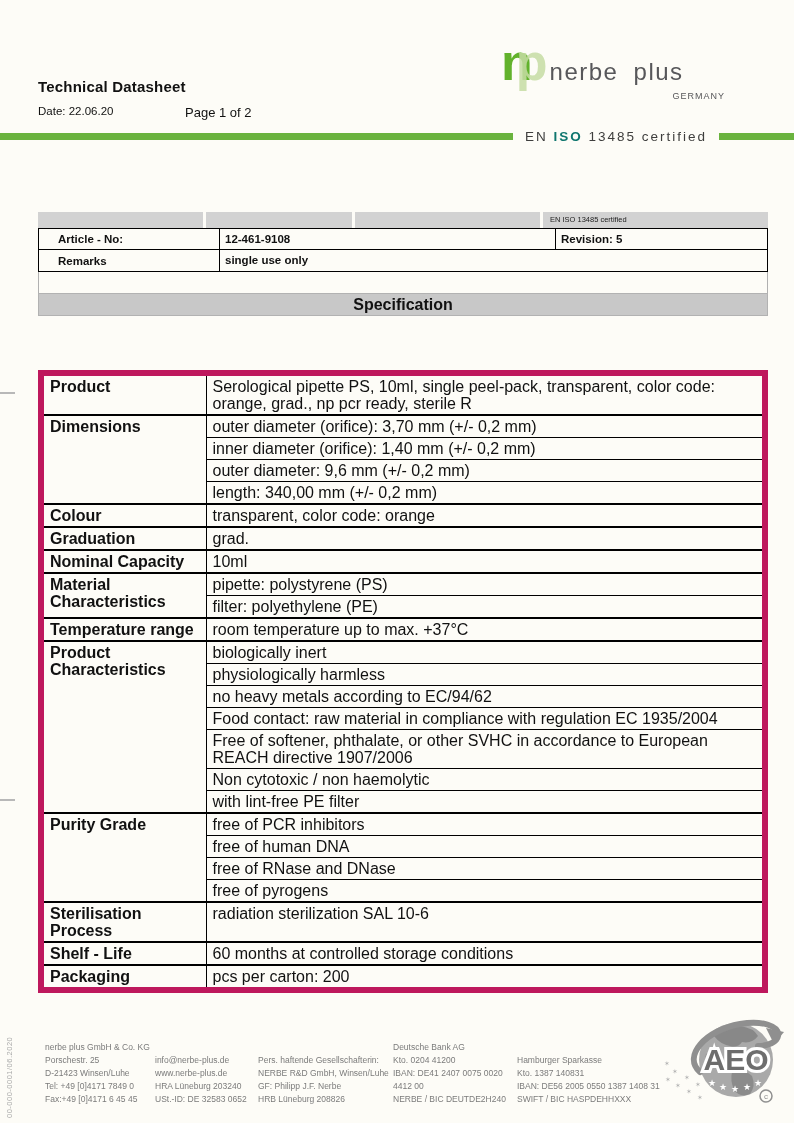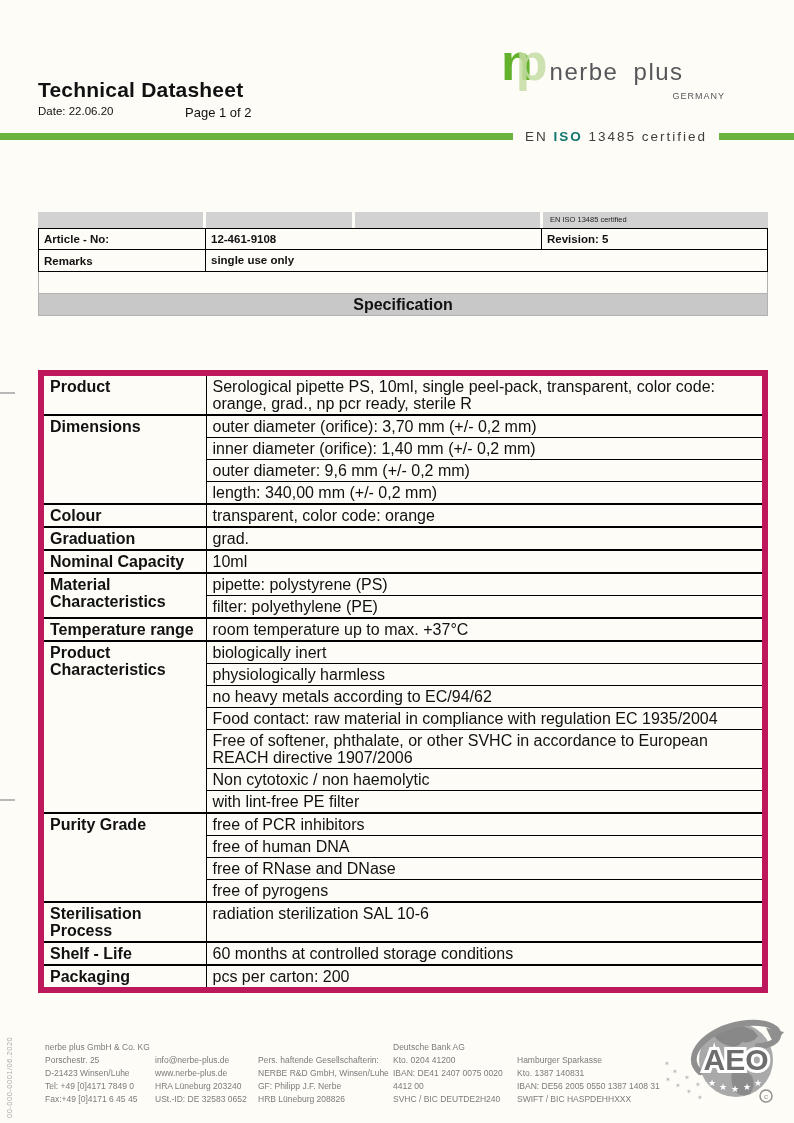--- a/index.html
+++ b/index.html
@@ -1,20 +1,20 @@
 <!DOCTYPE html>
 <html><head>
 <meta charset="utf-8">
 <style>
   * { margin:0; padding:0; box-sizing:border-box; }
   body { background:#e8e8e8; font-family:"Liberation Sans", sans-serif; }
   .page { position:relative; width:794px; height:1123px; background:#fdfcf7; margin:0 auto; overflow:hidden; color:#111; }
 
   
-  .title { position:absolute; left:38px; top:78px; font-size:21px; font-weight:bold; letter-spacing:.2px; }
+  .title { position:absolute; left:38px; top:78px; font-size:15px; font-weight:bold; letter-spacing:.2px; }
   .meta-line { position:absolute; left:38px; top:105px; font-size:11.5px; }
   .meta-page { position:absolute; left:185px; top:105px; font-size:13px; }
 
   
   .logo { position:absolute; left:501px; top:36px; width:232px; height:70px; white-space:nowrap; }
   .logo .n { font-size:52px; font-weight:bold; color:#62b22c; letter-spacing:0; line-height:52px; }
   .logo .p { font-size:52px; font-weight:bold; color:#c6dda4; opacity:.85; margin-left:-17px; line-height:52px; }
   .logo .brand { font-size:24px; color:#57575a; letter-spacing:1.5px; word-spacing:7px; margin-left:2px; }
   .logo .germany { position:absolute; right:8px; top:55px; font-size:9px; letter-spacing:1px; color:#57575a; }
 
@@ -24,21 +24,21 @@
   .iso-bar-right { flex:1; height:7px; background:#6ab33e; }
   .iso-text { padding:0 12px; font-size:13.5px; letter-spacing:2px; color:#3e3e3d; white-space:nowrap; }
   .iso-text b { color:#0f766e; }
 
   
   .info-block { position:absolute; left:38px; top:212px; width:730px; font-size:11.5px; }
   .gray-row { display:flex; gap:3px; height:16px; }
   .gray-row .gcell { background:#d2d2d2; height:16px; }
   .g1 { width:165px; } .g2 { width:146px; } .g3 { width:185px; }
   .g4 { flex:1; font-size:7.5px; line-height:16px; padding-left:7px; color:#1c1c1c; }
-  .irow { display:flex; border:1px solid #000; border-top:none; height:22px; align-items:center; font-weight:bold; }
+  .irow { display:flex; border:1px solid #000; border-top:none; height:22px; align-items:center; font-weight:bold;padding-left:14px; }
   .irow.first { border-top:1px solid #000; }
   .ic1 { width:166px; padding-left:5px; }
   .ic2 { width:336px; padding-left:5px; border-left:1px solid #000; align-self:stretch; line-height:21px; }
   .ic3 { flex:1; padding-left:5px; border-left:1px solid #000; align-self:stretch; line-height:21px; }
   .spacer-row { height:21px; border-left:1px solid #b0b0b0; border-right:1px solid #b0b0b0; }
   .spec-bar { height:23px; background:#c8c8c8; border:1px solid #b2b2b2; text-align:center; font-weight:bold; font-size:16px; line-height:21px; }
 
   
   table.spec-table { position:absolute; left:38px; top:332px; width:730px; border-collapse:collapse; border:6px solid #be185d; font-size:16px;margin-top:38px; }
   table.spec-table td { border:1px solid #000; padding:2px 6px; line-height:17px; vertical-align:top; }
@@ -216,21 +216,21 @@
       <p>Pers. haftende Gesellschafterin:</p>
       <p>NERBE R&amp;D GmbH, Winsen/Luhe</p>
       <p>GF: Philipp J.F. Nerbe</p>
       <p>HRB Lüneburg 208826</p>
     </div>
     <div class="fcol fc4">
       <p>Deutsche Bank AG</p>
       <p>Kto. 0204 41200</p>
       <p>IBAN: DE41 2407 0075 0020</p>
       <p>4412 00</p>
-      <p>SVHC / BIC DEUTDE2H240</p>
+      <p>NERBE / BIC DEUTDE2H240</p>
     </div>
     <div class="fcol fc5">
       <p>Hamburger Sparkasse</p>
       <p>Kto. 1387 140831</p>
       <p>IBAN: DE56 2005 0550 1387 1408 31</p>
       <p>SWIFT / BIC HASPDEHHXXX</p>
     </div>
   </div>
 
   <div class="aeo">

